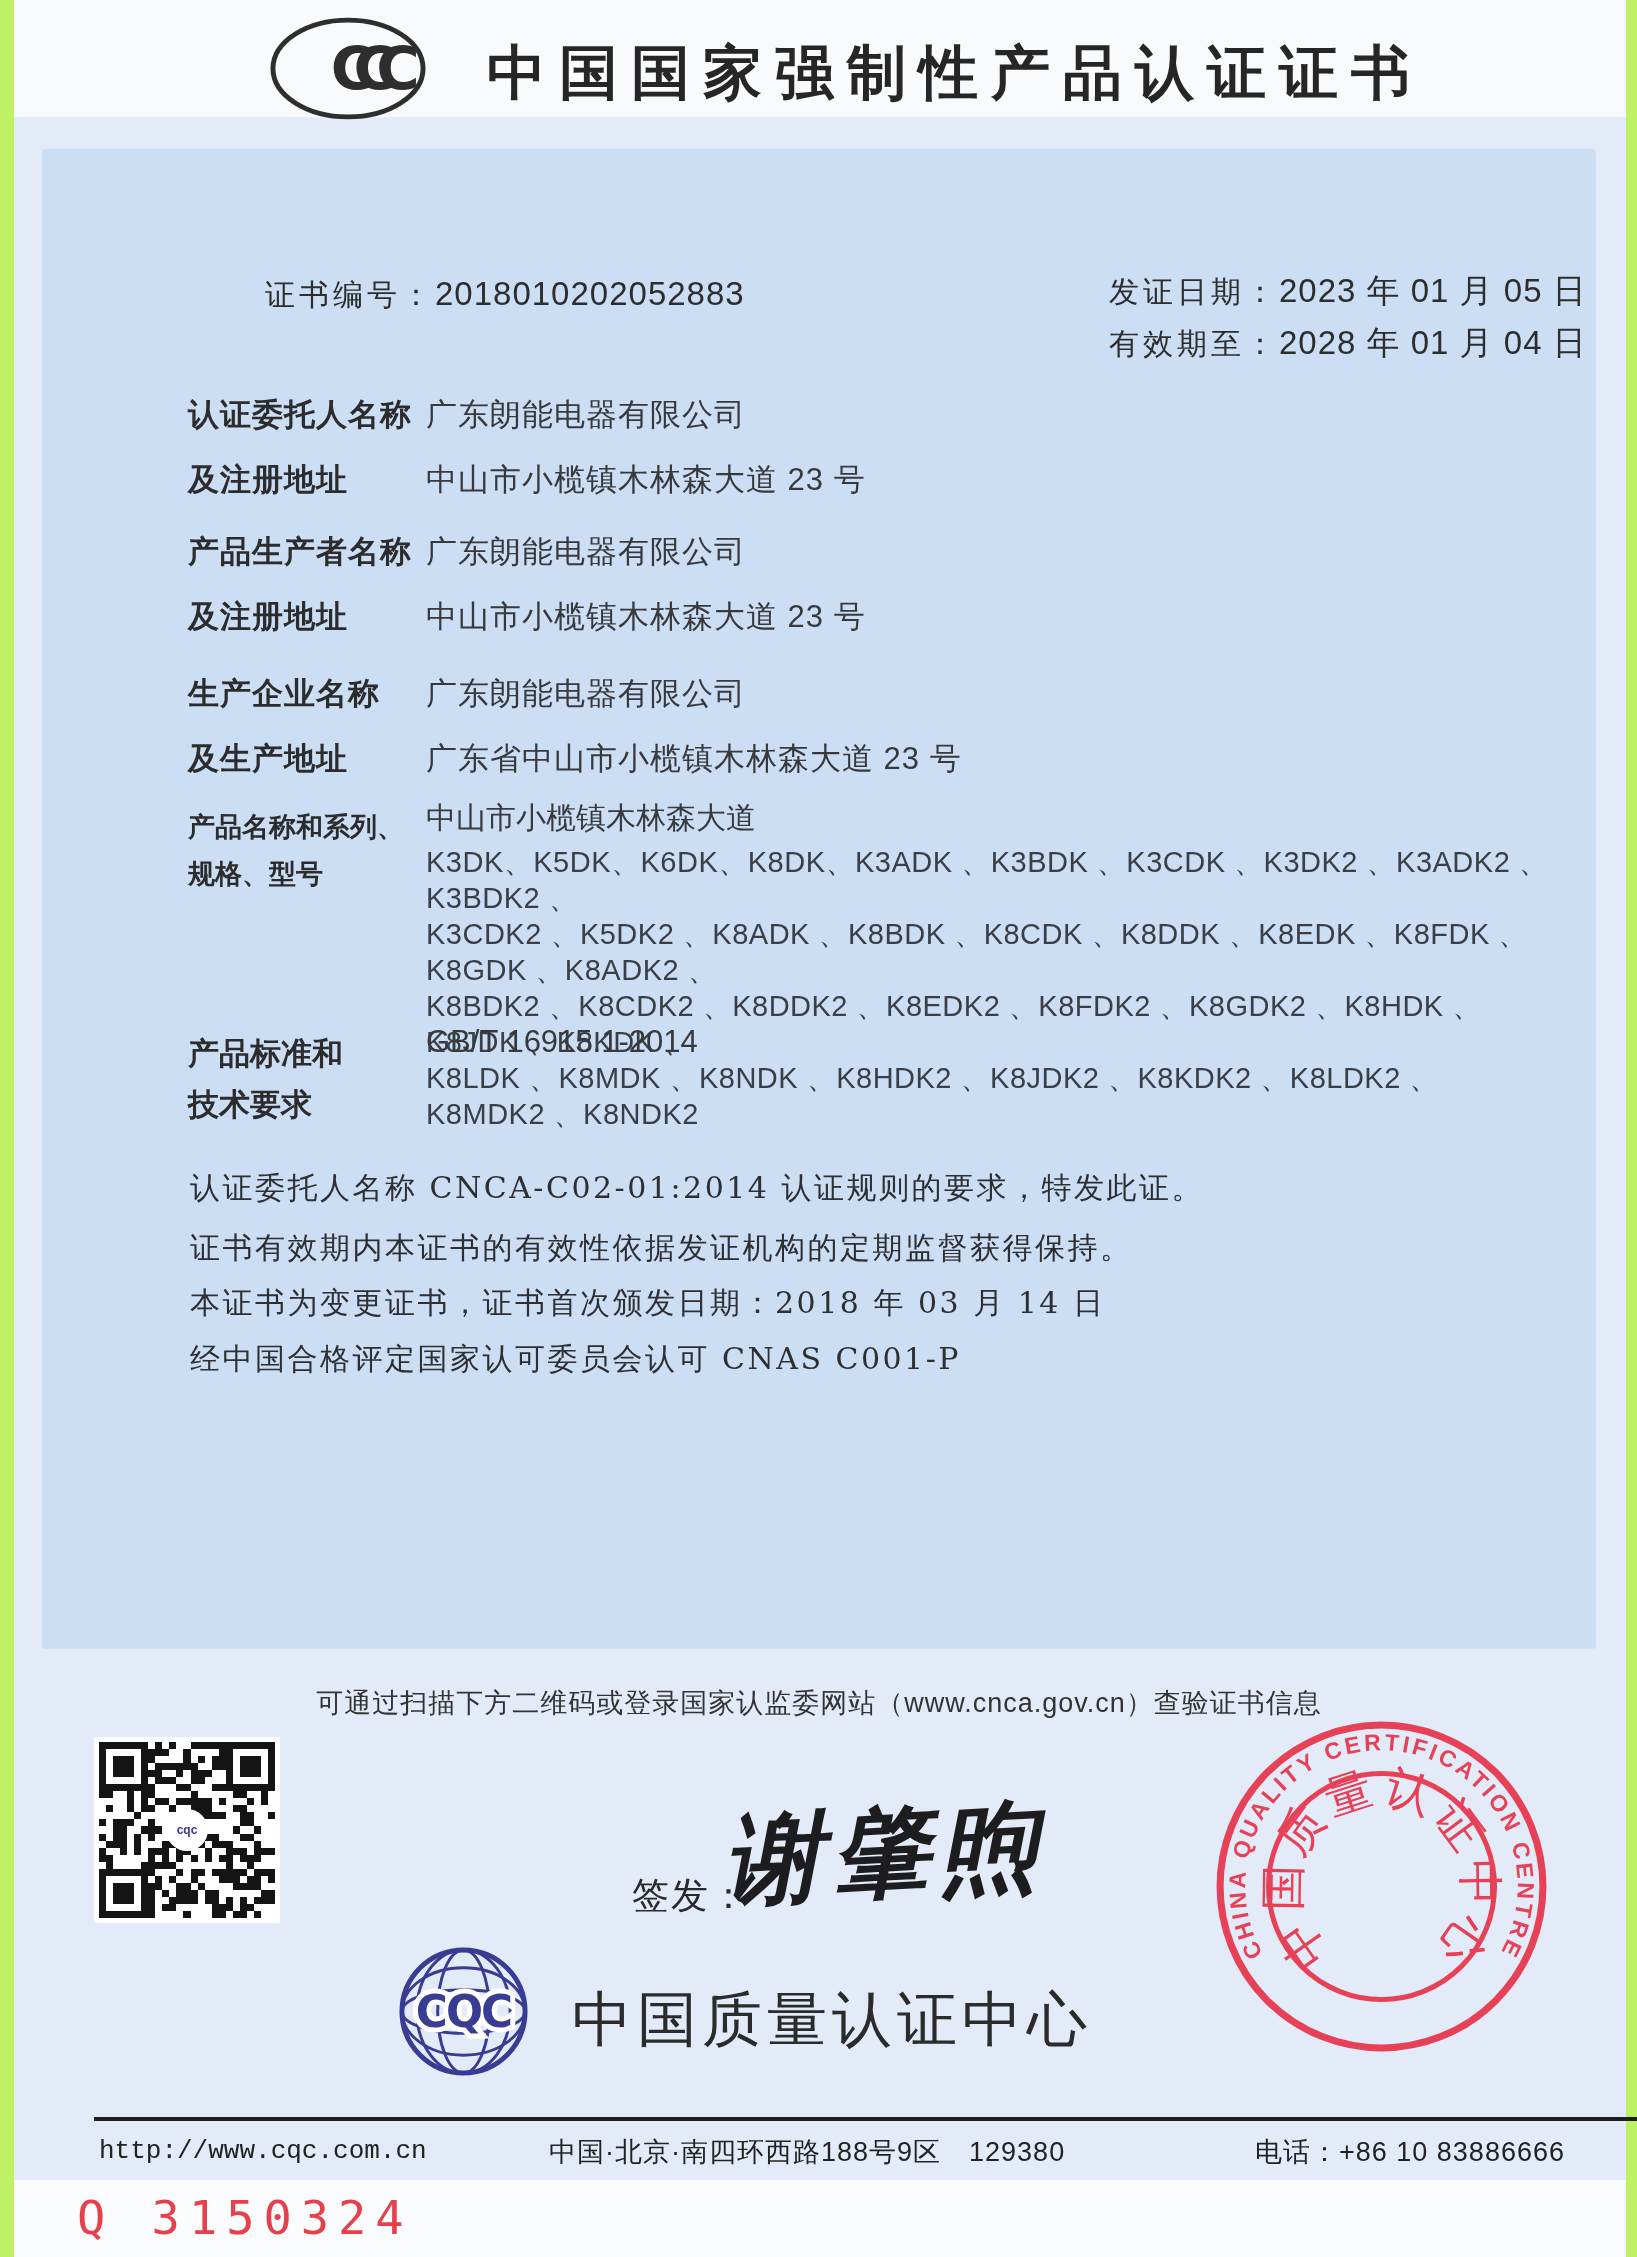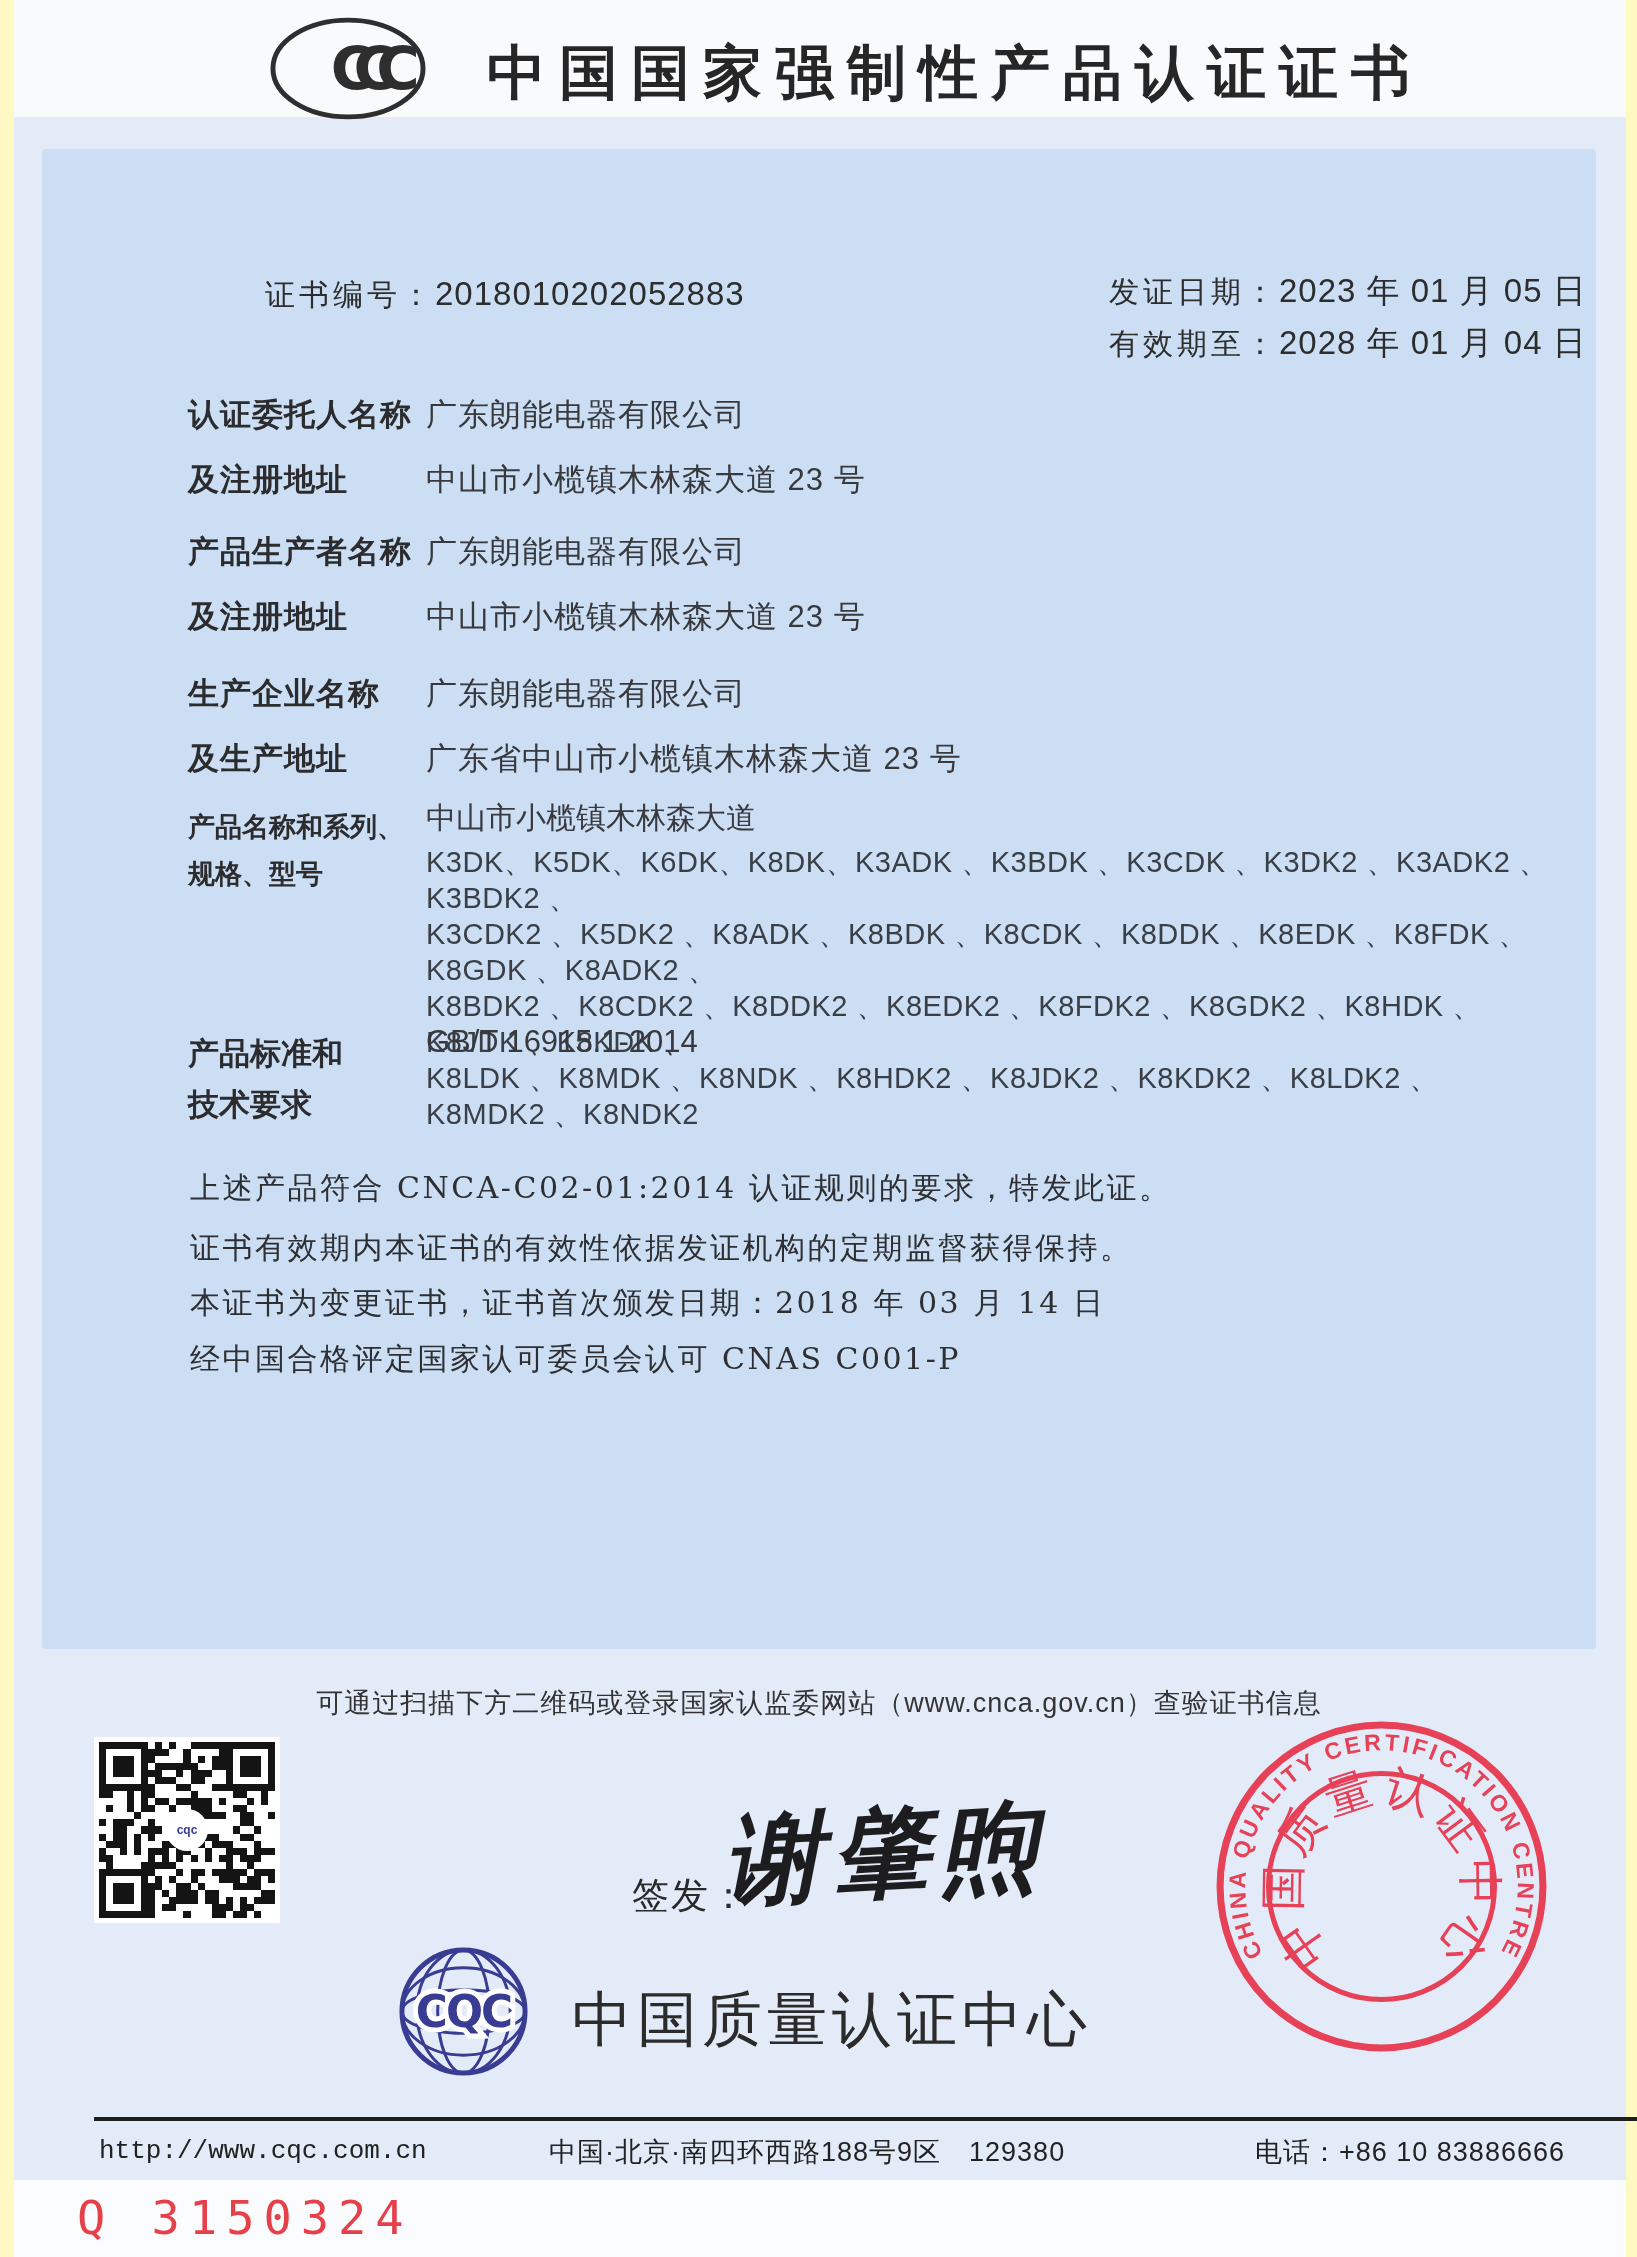--- a/index.html
+++ b/index.html
@@ -1,17 +1,17 @@
 <!DOCTYPE html>
 <html><head>
 <meta charset="utf-8">
 <style>
   html,body{margin:0;padding:0;}
   body{background:#9aa0a8;font-family:"Liberation Sans",sans-serif;}
-  .page{position:relative;width:1638px;height:2257px;background:#fef9c3;overflow:hidden;margin:0 auto;}
+  .page{position:relative;width:1638px;height:2257px;background:#bef264;overflow:hidden;margin:0 auto;}
   .bg-light{position:absolute;left:14px;right:12px;top:117px;bottom:75px;background:#e3ebf8;}
   .bg-header{position:absolute;left:14px;right:12px;top:0;height:121px;background:#f9fafc;}
   .panel{position:absolute;left:42px;right:42px;top:149px;height:1500px;background:#cbdef3;border-radius:4px;}
   .bottom-white{position:absolute;left:14px;right:12px;top:2180px;bottom:0;background:#fbfcfd;}
 
   
   .ccc-logo{position:absolute;left:269px;top:16px;}
   .doc-title{position:absolute;left:487px;top:34px;font-size:59px;font-weight:700;letter-spacing:13px;color:#262626;}
 
   
@@ -138,21 +138,21 @@
     <p class="model-line">K8BDK2 、K8CDK2 、K8DDK2 、K8EDK2 、K8FDK2 、K8GDK2 、K8HDK 、K8JDK 、K8KDK 、</p>
     <p class="model-line">K8LDK 、K8MDK 、K8NDK 、K8HDK2 、K8JDK2 、K8KDK2 、K8LDK2 、K8MDK2 、K8NDK2</p>
   </div>
 
   <div class="std-label">
     <div>产品标准和</div>
     <div>技术要求</div>
   </div>
   <div class="std-value">GB/T 16915.1-2014</div>
 
-  <div class="stmt s0">上述产品符合 CNCA-C02-01:2014 认证规则的要求，特发此证。</div>
+  <div class="stmt s0">认证委托人名称 CNCA-C02-01:2014 认证规则的要求，特发此证。</div>
   <div class="stmt s1">证书有效期内本证书的有效性依据发证机构的定期监督获得保持。</div>
   <div class="stmt s2">本证书为变更证书，证书首次颁发日期：2018 年 03 月 14 日</div>
   <div class="stmt s3">经中国合格评定国家认可委员会认可 CNAS C001-P</div>
 
   <div class="qr-note">可通过扫描下方二维码或登录国家认监委网站（www.cnca.gov.cn）查验证书信息</div>
 
   <div class="qr">
     <div class="qr-grid">
         <div class="on"></div>
         <div class="on"></div>

